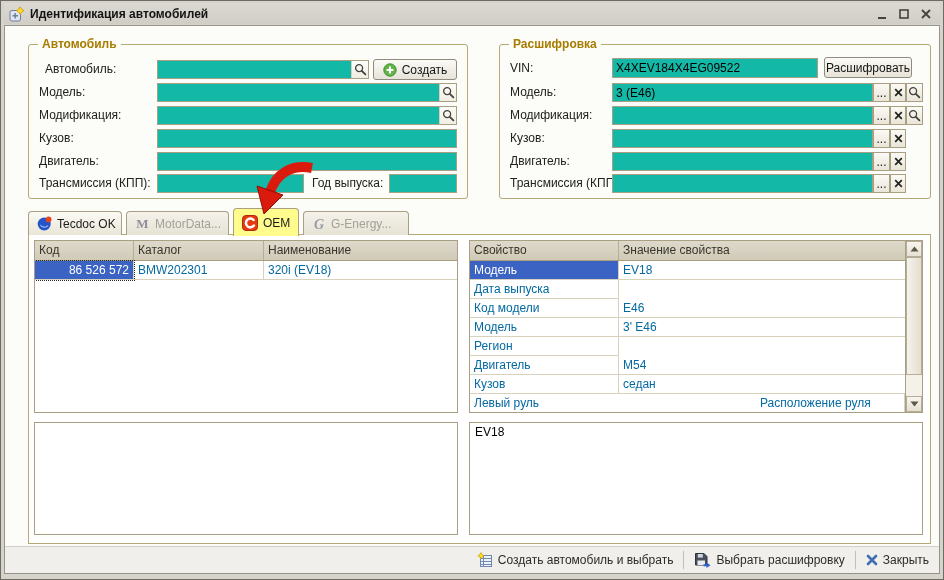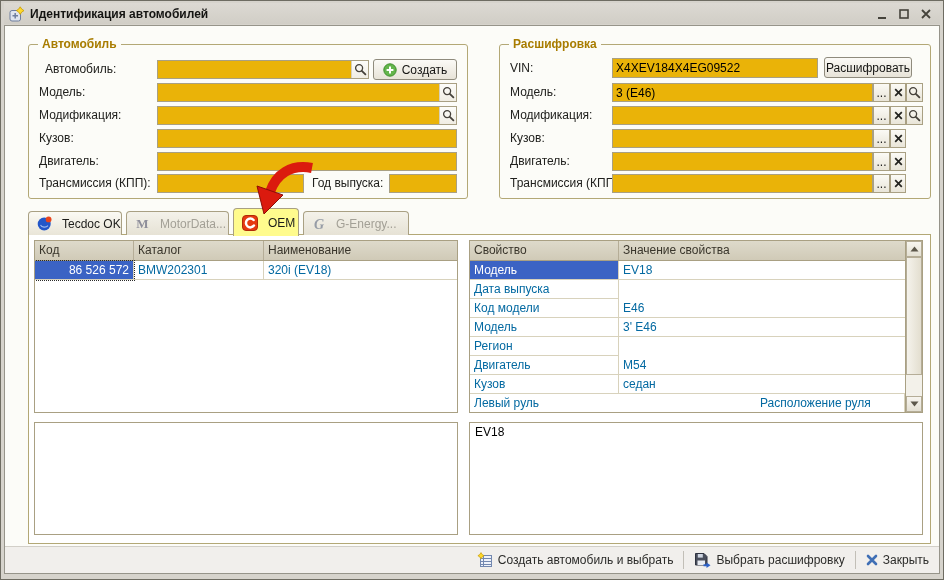--- a/index.html
+++ b/index.html
@@ -19,36 +19,36 @@
 
   
   .client-bg { position:absolute; left:3px; top:24px; width:936px; height:549px;
                background:#fcfcf8; border:1px solid #96948a; }
 
   
   .group { position:absolute; border:1px solid #b3a876; border-radius:3px; }
   .group-title { position:absolute; top:-8px; left:9px; background:#fcfcf8; padding:0 4px;
                  font-weight:bold; color:#a87c00; white-space:nowrap; }
   .lbl { position:absolute; height:19px; line-height:19px; white-space:nowrap; color:#21211e; }
-  .field { position:absolute; height:19px; background:#eab308; border:1px solid #a9a083;
+  .field { position:absolute; height:19px; background:#14b8a6; border:1px solid #a9a083;
            display:flex; align-items:center; overflow:hidden; }
   .field .txt { flex:1; padding:0 3px; white-space:nowrap; overflow:hidden; color:#000; }
   .magbtn { width:17px; height:100%; flex:0 0 17px; display:flex; align-items:center;
             justify-content:center; border-left:1px solid #d5cfbc; background:linear-gradient(#fdfdfa,#f0ede3); }
   .pbtn { position:absolute; height:19px; border:1px solid #a9a083;
           background:linear-gradient(#fbfaf5,#e9e5d8); display:flex; align-items:center;
           justify-content:center; color:#1c1c1a; line-height:10px; }
   .btn { position:absolute; display:flex; align-items:center; justify-content:center; gap:5px;
          background:linear-gradient(#fbfaf6,#e7e3d8); border:1px solid #8f8b7d; border-radius:3px;
          color:#141412; }
 
   
   .tab { position:absolute; top:210px; height:24px; border:1px solid #a9a083; border-bottom:none;
          border-radius:4px 4px 0 0; background:linear-gradient(#fbfaf4,#e9e5d8);
-         display:flex; align-items:center; gap:10px; padding:0 8px; white-space:nowrap; z-index:2; }
+         display:flex; align-items:center; gap:5px; padding:0 8px; white-space:nowrap; z-index:2; }
   .tab.dim { color:#a3a096; background:linear-gradient(#f4f2ea,#e6e2d5); }
   .tab.active { top:207px; height:28px; background:#fffb8d; z-index:4; font-weight:normal; }
 
   .panel { position:absolute; left:27px; top:233px; width:903px; height:310px;
            background:#fff; border:1px solid #b3a876; z-index:1; }
 
   
   .tbl { position:absolute; background:#fff; border:1px solid #a9a083; overflow:hidden; z-index:3; }
   .thead { display:flex; height:20px; background:linear-gradient(#dedacb,#d0cab7);
            border-bottom:1px solid #a9a083; }

